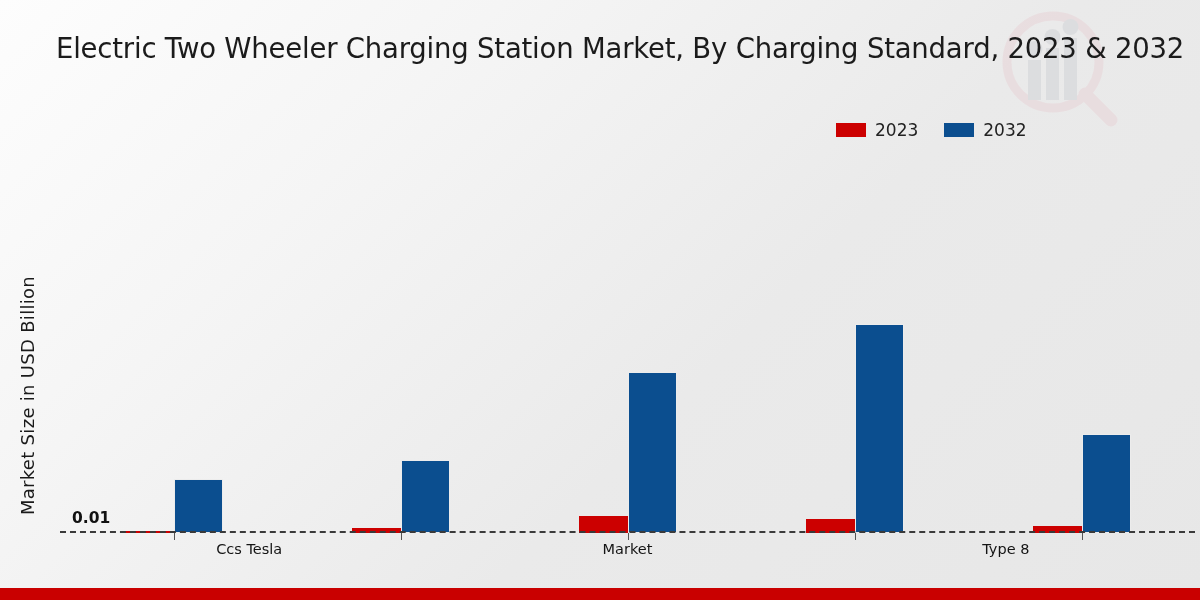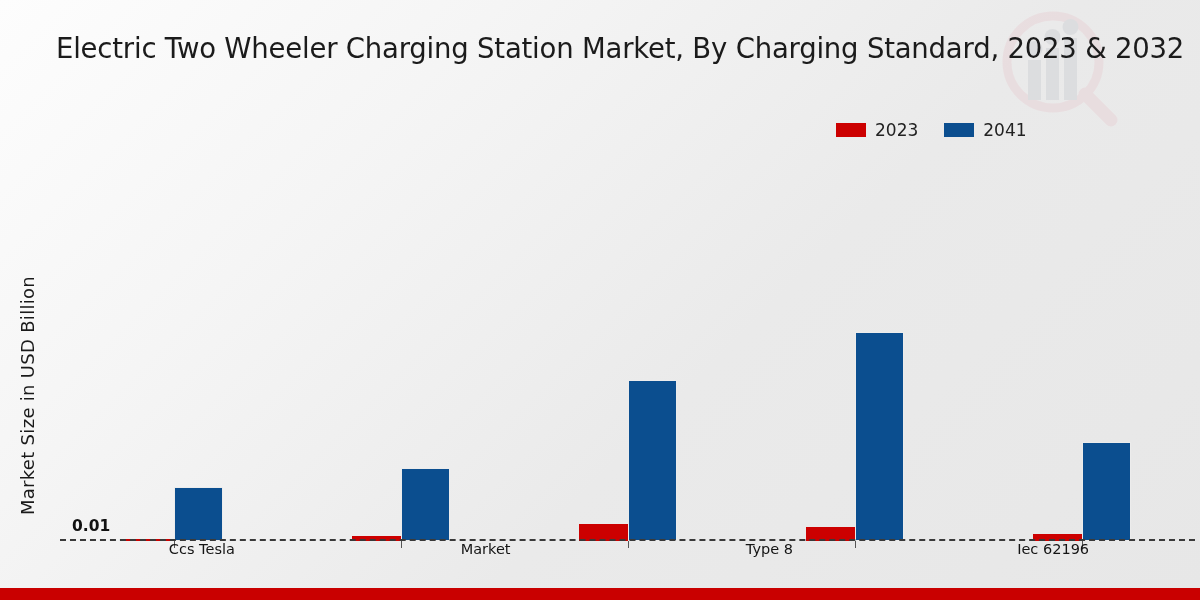--- a/index.html
+++ b/index.html
@@ -83,21 +83,21 @@
     font-size: 18px;
     color: #1a1a1a;
     font-family: "DejaVu Sans", sans-serif;
     letter-spacing: 0.3px;
   }
 
   
   .plot {
     position: absolute;
     left: 60px;
-    top: 168px;
+    top: 160px;
     width: 1135px;
     height: 373px;
   }
   .baseline {
     position: absolute;
     left: 0;
     bottom: 0;
     width: 100%;
     height: 0;
     border-top: 2px dashed #3a3a3a;
@@ -207,21 +207,21 @@
 
   <div class="chart-title">Electric Two Wheeler Charging Station Market, By Charging Standard, 2023 &amp; 2032</div>
 
   <div class="legend">
     <div class="legend-item">
       <span class="legend-swatch" style="background:#cc0000"></span>
       <span class="legend-label">2023</span>
     </div>
     <div class="legend-item">
       <span class="legend-swatch" style="background:#0b4e8f"></span>
-      <span class="legend-label">2041</span>
+      <span class="legend-label">2032</span>
     </div>
   </div>
 
   <div class="ylabel">Market Size in USD Billion</div>
 
   <div class="plot">
     <div class="groups">
 
       <div class="group">
         <div class="bars">
@@ -265,18 +265,17 @@
       </div>
 
     </div>
     <div class="baseline"></div>
   </div>
 
   <div class="cats">
     <div class="cat">Ccs Tesla</div>
     <div class="cat">Market</div>
     <div class="cat">Type 8</div>
-    <div class="cat">Iec 62196</div>
   </div>
 
   <div class="bottom-strip"></div>
 
 </div>
 
 </body></html>

